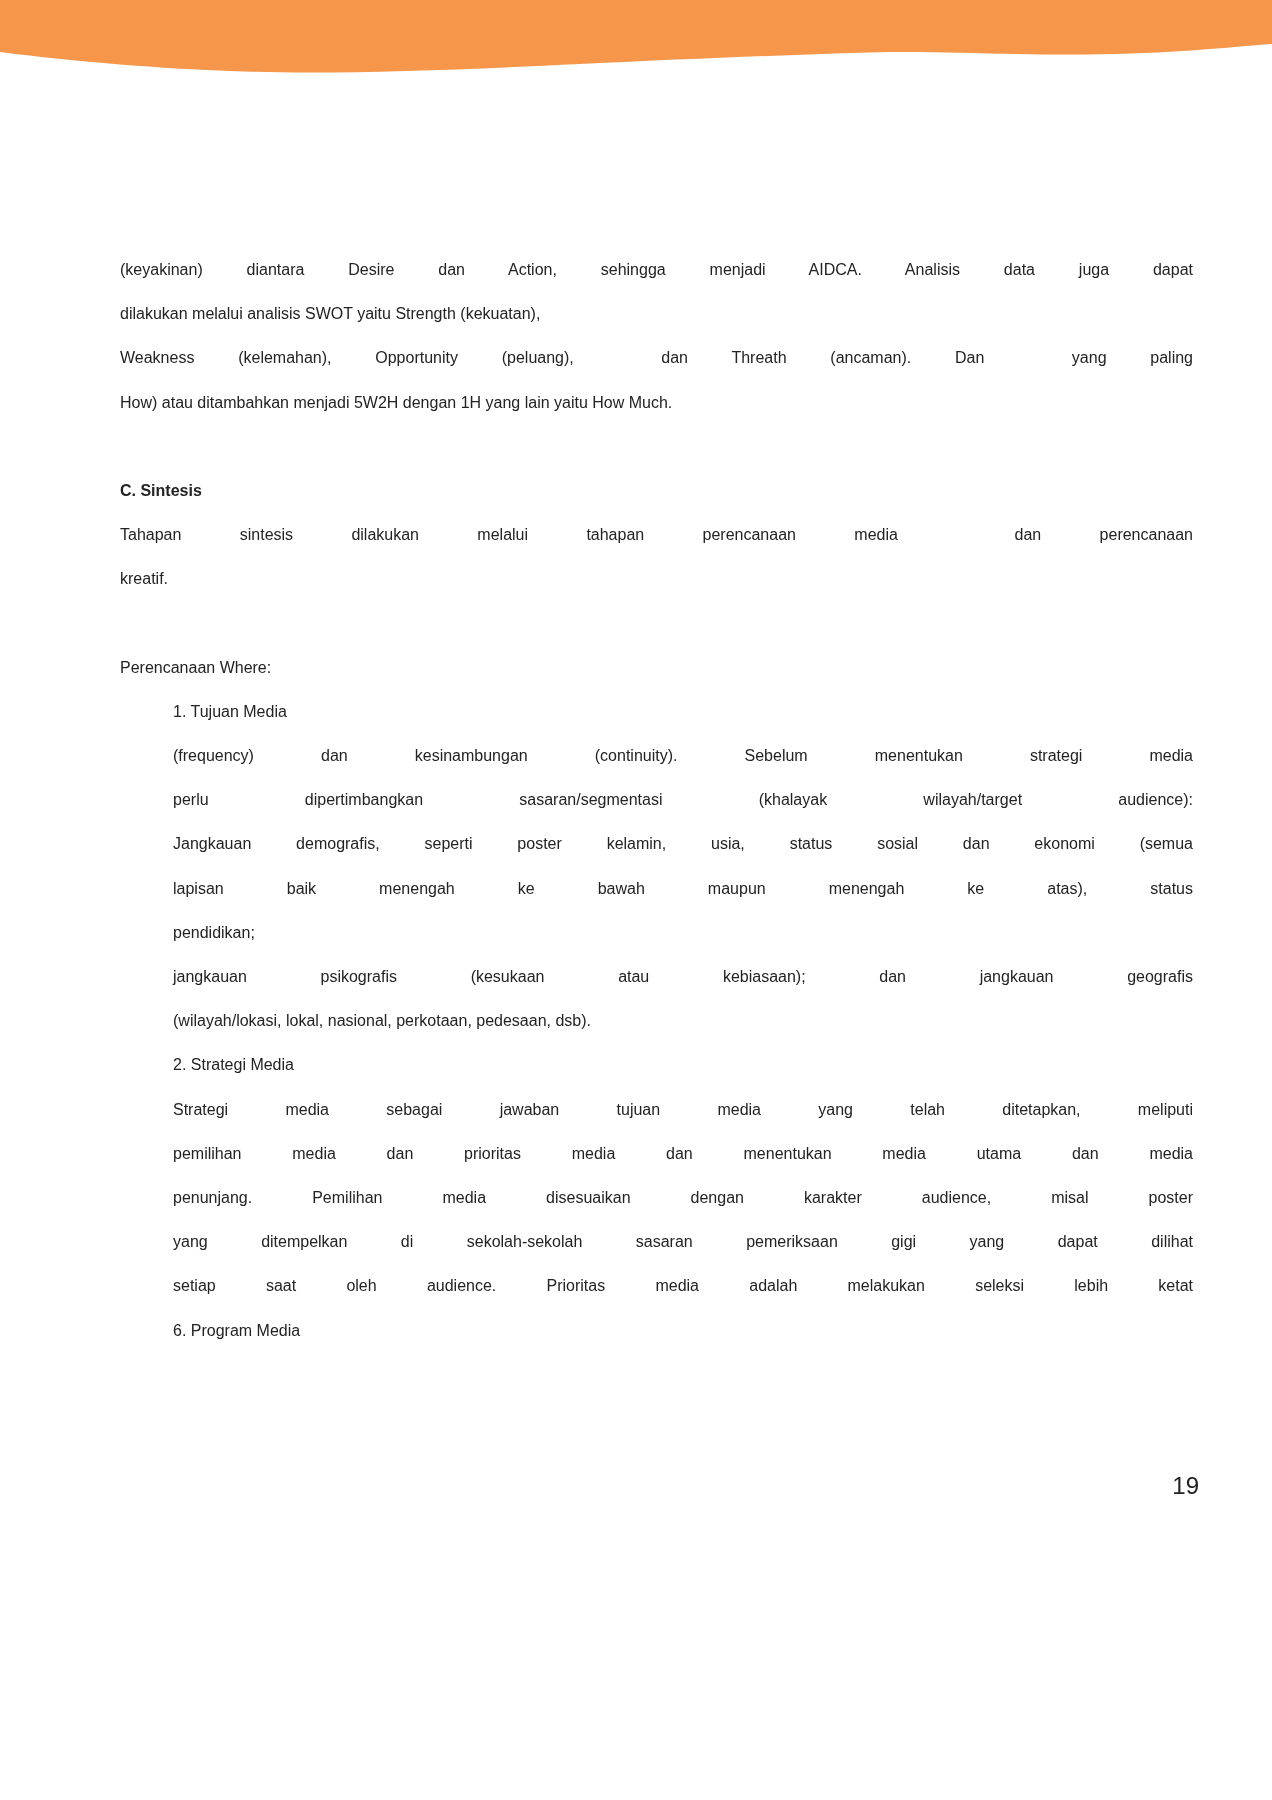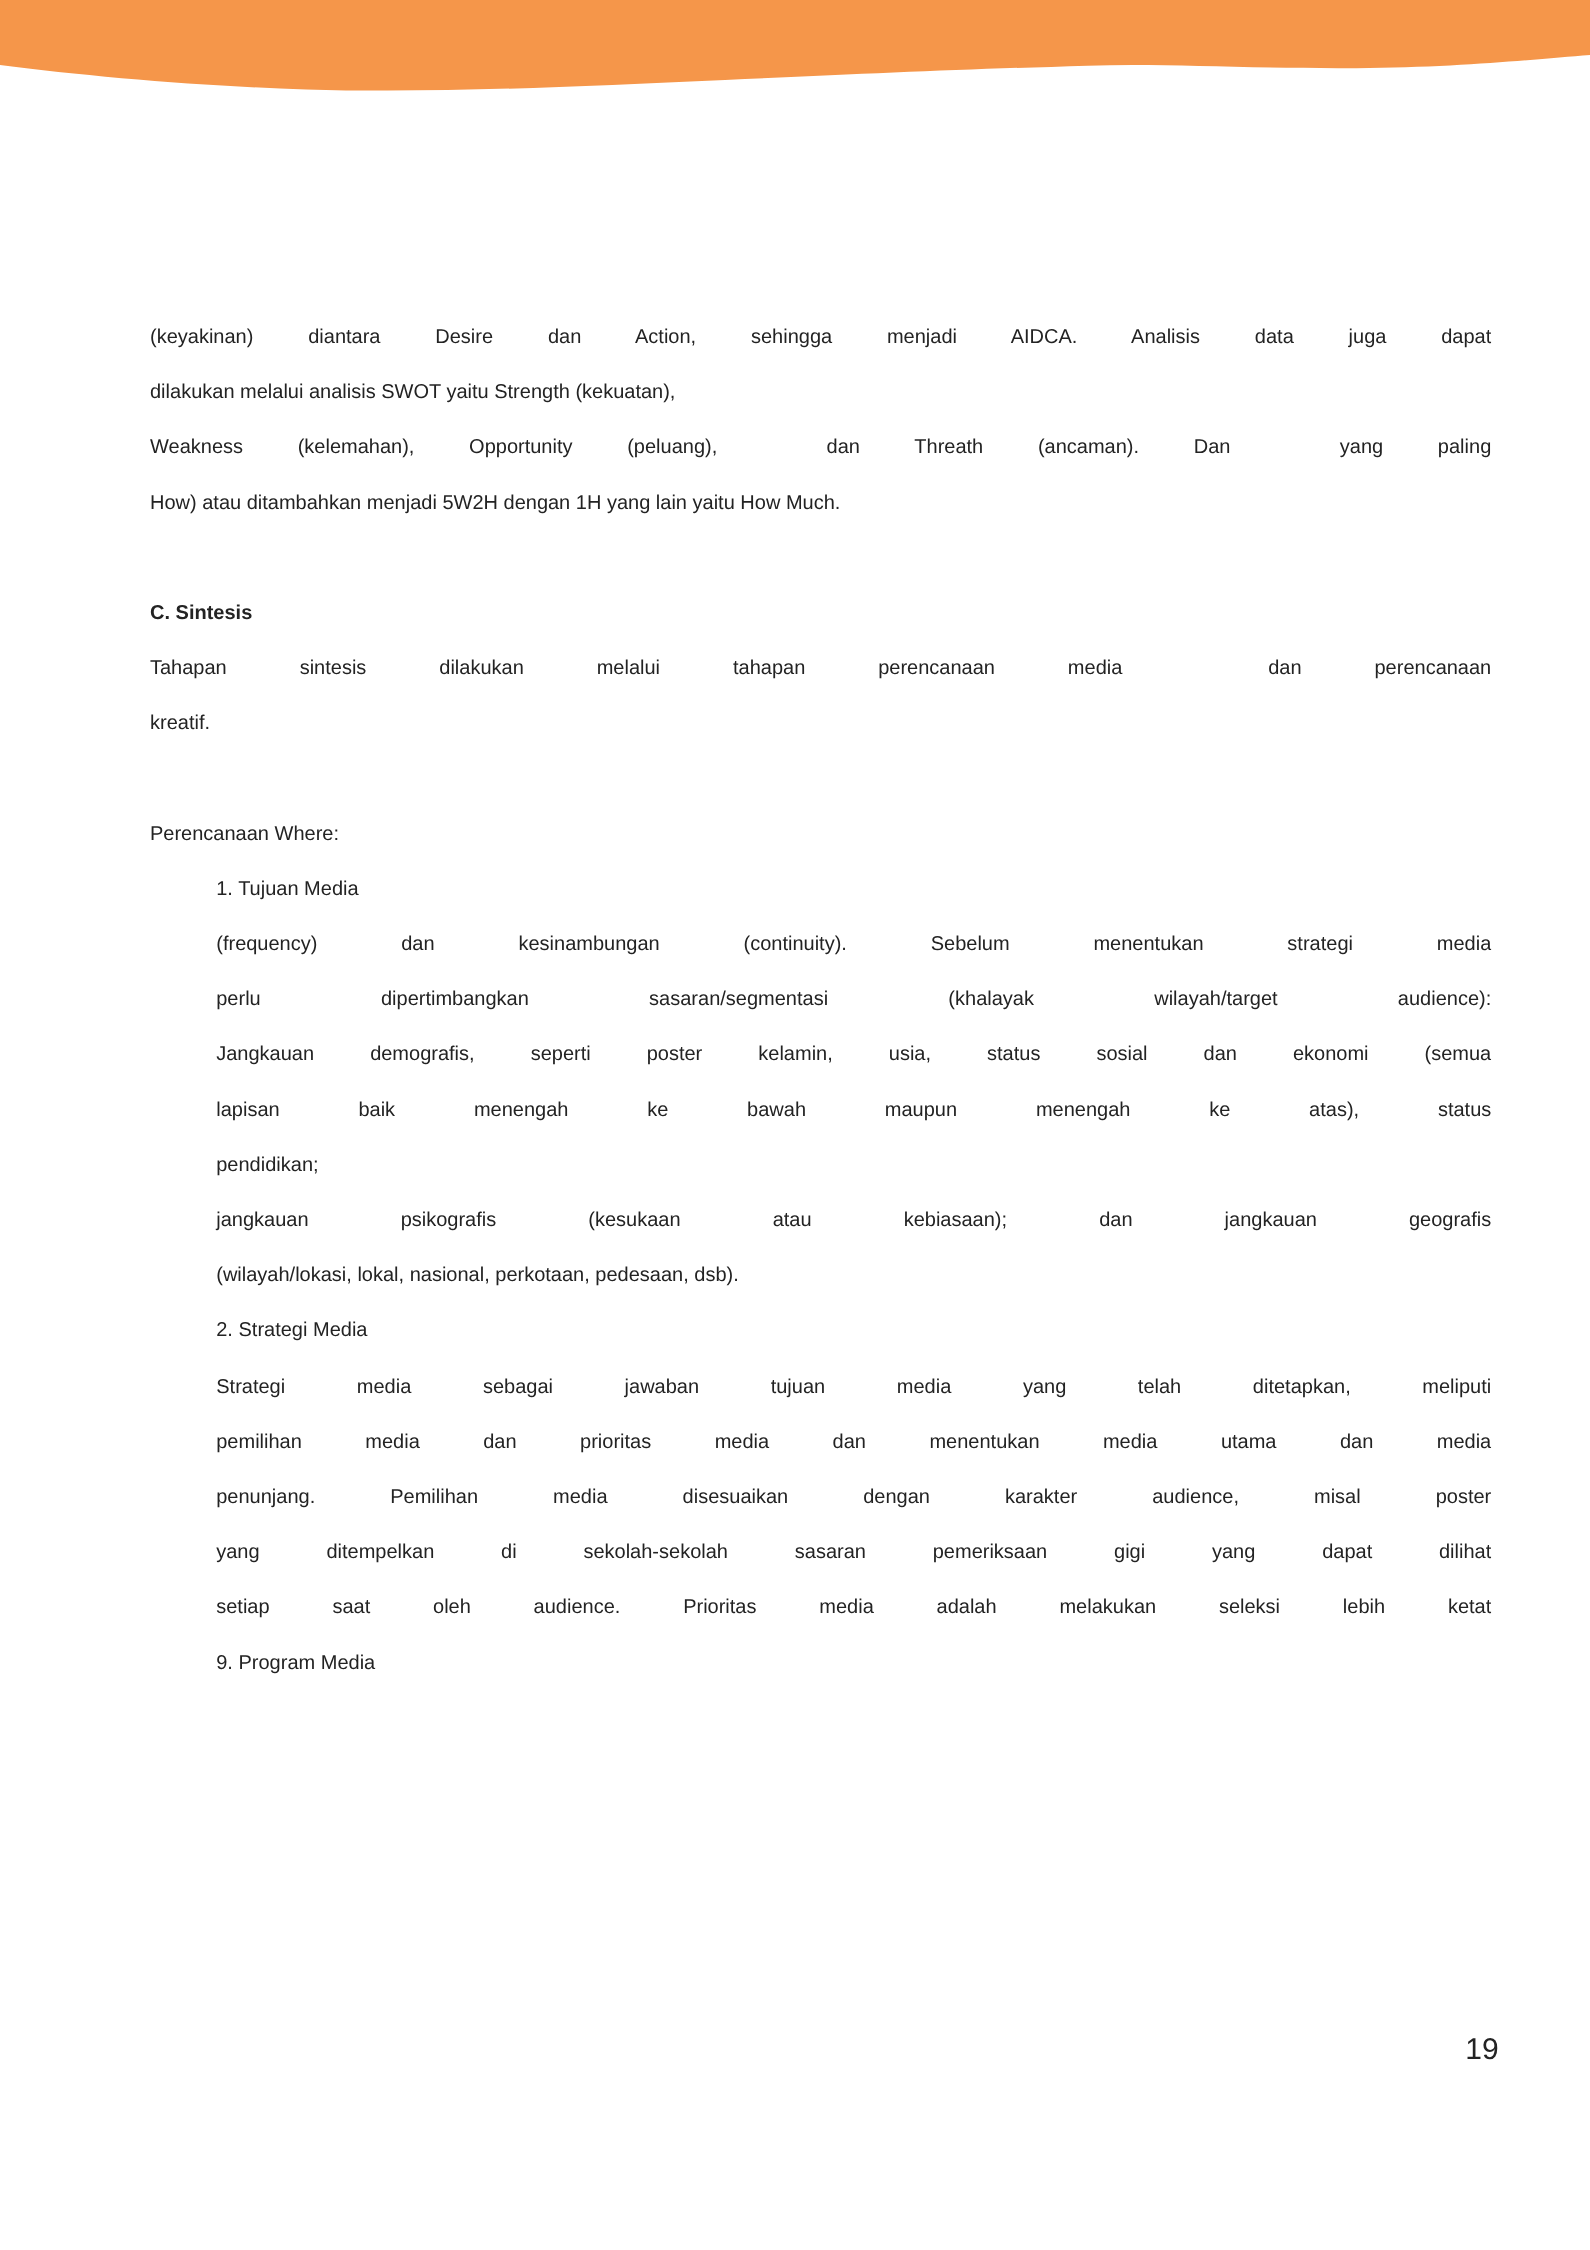--- a/index.html
+++ b/index.html
@@ -39,21 +39,21 @@
   }
   .line.j {
     text-align: justify;
     text-align-last: justify;
   }
   .line.ind { padding-left: 53px; }
   .line.b { font-weight: bold; }
   .page-number {
     position: absolute;
     left: 120px;
-    top: 1626px;
+    top: 1472px;
     width: 1079px;
     text-align: right;
     font-size: 24px;
   }
 </style>
 </head>
 <body>
 
 <div class="banner-wrap">
   <svg width="1272" height="115" viewBox="0 0 1272 115" preserveAspectRatio="none">
@@ -84,16 +84,16 @@
     <div class="line j ind">lapisan baik menengah ke bawah maupun menengah ke atas), status</div>
     <div class="line ind">pendidikan;</div>
     <div class="line j ind">jangkauan psikografis (kesukaan atau kebiasaan); dan jangkauan geografis</div>
     <div class="line ind">(wilayah/lokasi, lokal, nasional, perkotaan, pedesaan, dsb).</div>
     <div class="line ind">2. Strategi Media</div>
     <div class="line j ind">Strategi media sebagai jawaban tujuan media yang telah ditetapkan, meliputi</div>
     <div class="line j ind">pemilihan media dan prioritas media dan menentukan media utama dan media</div>
     <div class="line j ind">penunjang. Pemilihan media disesuaikan dengan karakter audience, misal poster</div>
     <div class="line j ind">yang ditempelkan di sekolah-sekolah sasaran pemeriksaan gigi yang dapat dilihat</div>
     <div class="line j ind">setiap saat oleh audience. Prioritas media adalah melakukan seleksi lebih ketat</div>
-    <div class="line ind">9. Program Media</div>
+    <div class="line ind">6. Program Media</div>
   </div>
 
 <div class="page-number">19</div>
 
 </body></html>

